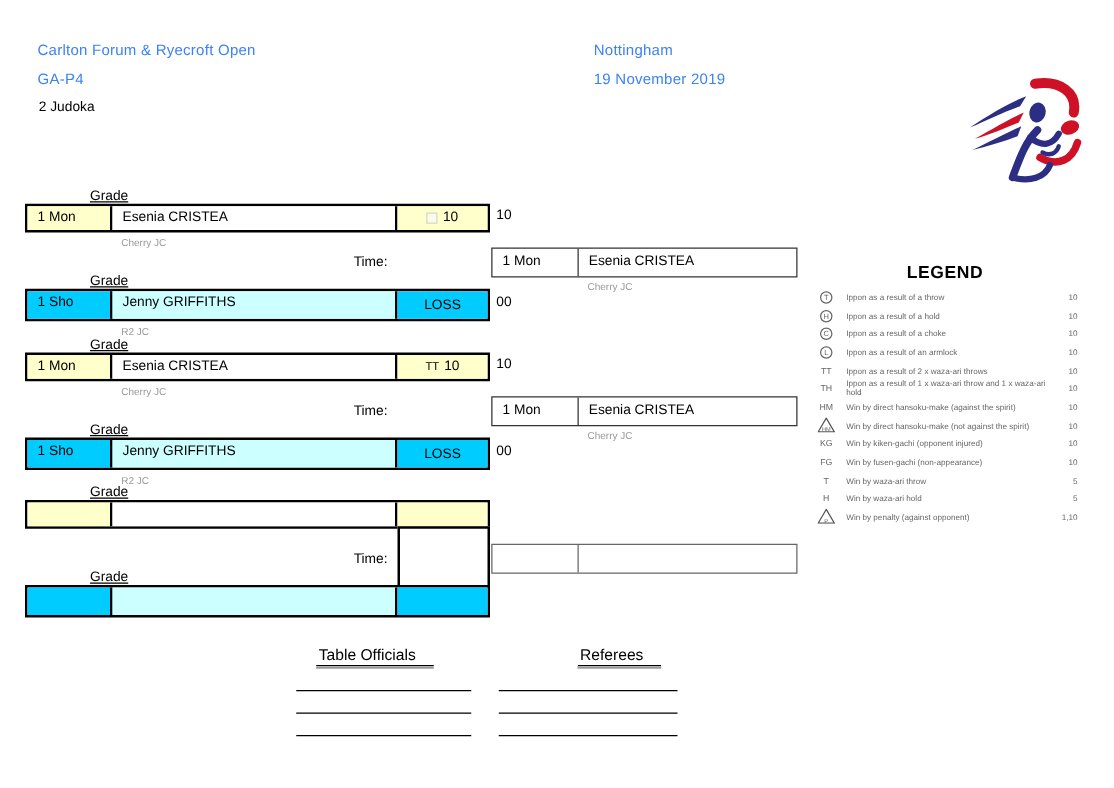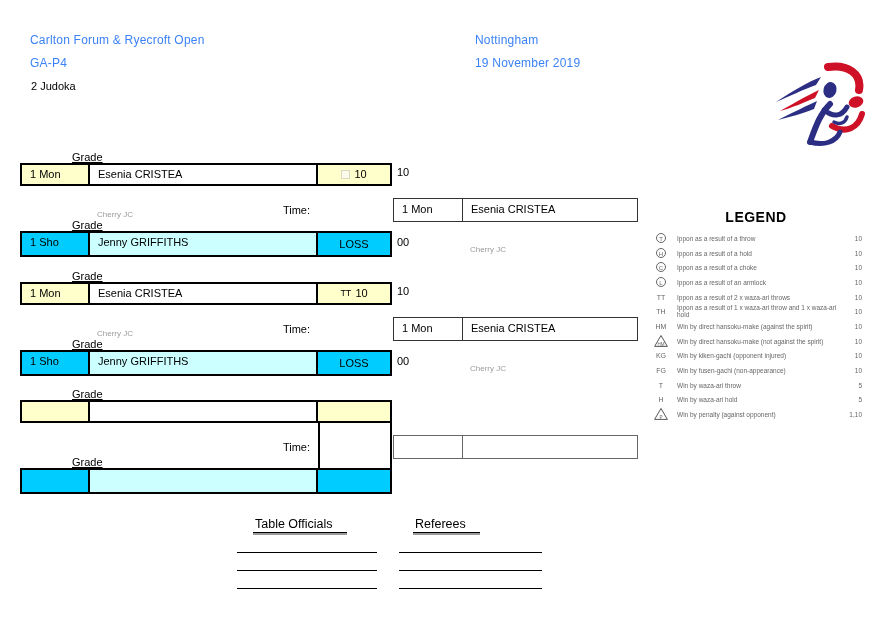--- a/index.html
+++ b/index.html
@@ -19,21 +19,21 @@
   
   .sec { position:absolute; left:20px; width:640px; height:120px; }
   .grade-label { position:absolute; left:18px; font-size:11px; text-decoration:underline; color:#000;margin-left:34px; }
   .brow { position:absolute; left:0; width:372px; height:23px; display:flex; border:2px solid #000; background:#fff; }
   .brow .c1 { width:68px; border-right:2px solid #000; font-size:11px; line-height:19px; padding-left:8px; }
   .brow .c2 { flex:1; border-right:2px solid #000; font-size:11px; line-height:19px; padding-left:8px; background:#fff; }
   .brow .c3 { width:72px; font-size:11px; line-height:19px; text-align:center; display:flex; align-items:center; justify-content:center; gap:2px; }
   .brow.white .c1, .brow.white .c3 { background:#ffffcc; }
   .brow.blue  .c1, .brow.blue  .c3 { background:#00ccff; }
   .brow.blue  .c2 { background:#ccffff; }
-  .club { position:absolute; font-size:8px; color:#9a9a9a;margin-top:20px; }
+  .club { position:absolute; font-size:8px; color:#9a9a9a; }
   .time-cell { position:absolute; left:298px; top:33px; width:74px; height:49px; border:2px solid #000; background:#fff;
                display:flex; align-items:center; justify-content:center; font-size:11px; }
   .time-label { position:absolute; left:150px; top:53px; width:140px; text-align:right; font-size:11px; }
   .outer-score { position:absolute; left:377px; font-size:11px; }
   .winner-box { position:absolute; left:373px; top:47px; width:245px; height:24px; display:flex; border:1.5px solid #333; background:#fff; }
   .winner-box .wc1 { width:69px; border-right:1.5px solid #333; font-size:11px; line-height:20px; padding-left:8px; }
   .winner-box .wc2 { flex:1; font-size:11px; line-height:20px; padding-left:8px; }
   .faintbox { display:inline-block; width:9px; height:9px; border:1px solid #d8d8c4; background:#fbfbea; margin-right:2px; }
   .ssym { font-size:9px; margin-right:2px; }
 
@@ -237,21 +237,21 @@
                 <path d="M7 0.5 L13.4 11.4 L0.6 11.4 Z" fill="none" stroke="#555" stroke-width="1"></path>
               </svg><i>P</i></span></span>
         <span class="ltext">Win by penalty (against opponent)</span>
         <span class="lval">1,10</span>
       </div>
     </div>
   </div>
 
 
   <div class="off-label" style="left:253px; top:517px;">Table Officials</div>
-  <div class="off-label" style="left:413px; top:517px;">Referees</div>
+  <div class="off-label" style="left:462px; top:517px;">Referees</div>
   <div class="sig-line" style="left:237px; top:552px; width:140px;"></div>
   <div class="sig-line" style="left:237px; top:570px; width:140px;"></div>
   <div class="sig-line" style="left:237px; top:588px; width:140px;"></div>
   <div class="sig-line" style="left:399px; top:552px; width:143px;"></div>
   <div class="sig-line" style="left:399px; top:570px; width:143px;"></div>
   <div class="sig-line" style="left:399px; top:588px; width:143px;"></div>
 
 </div>
 
 </body></html>

